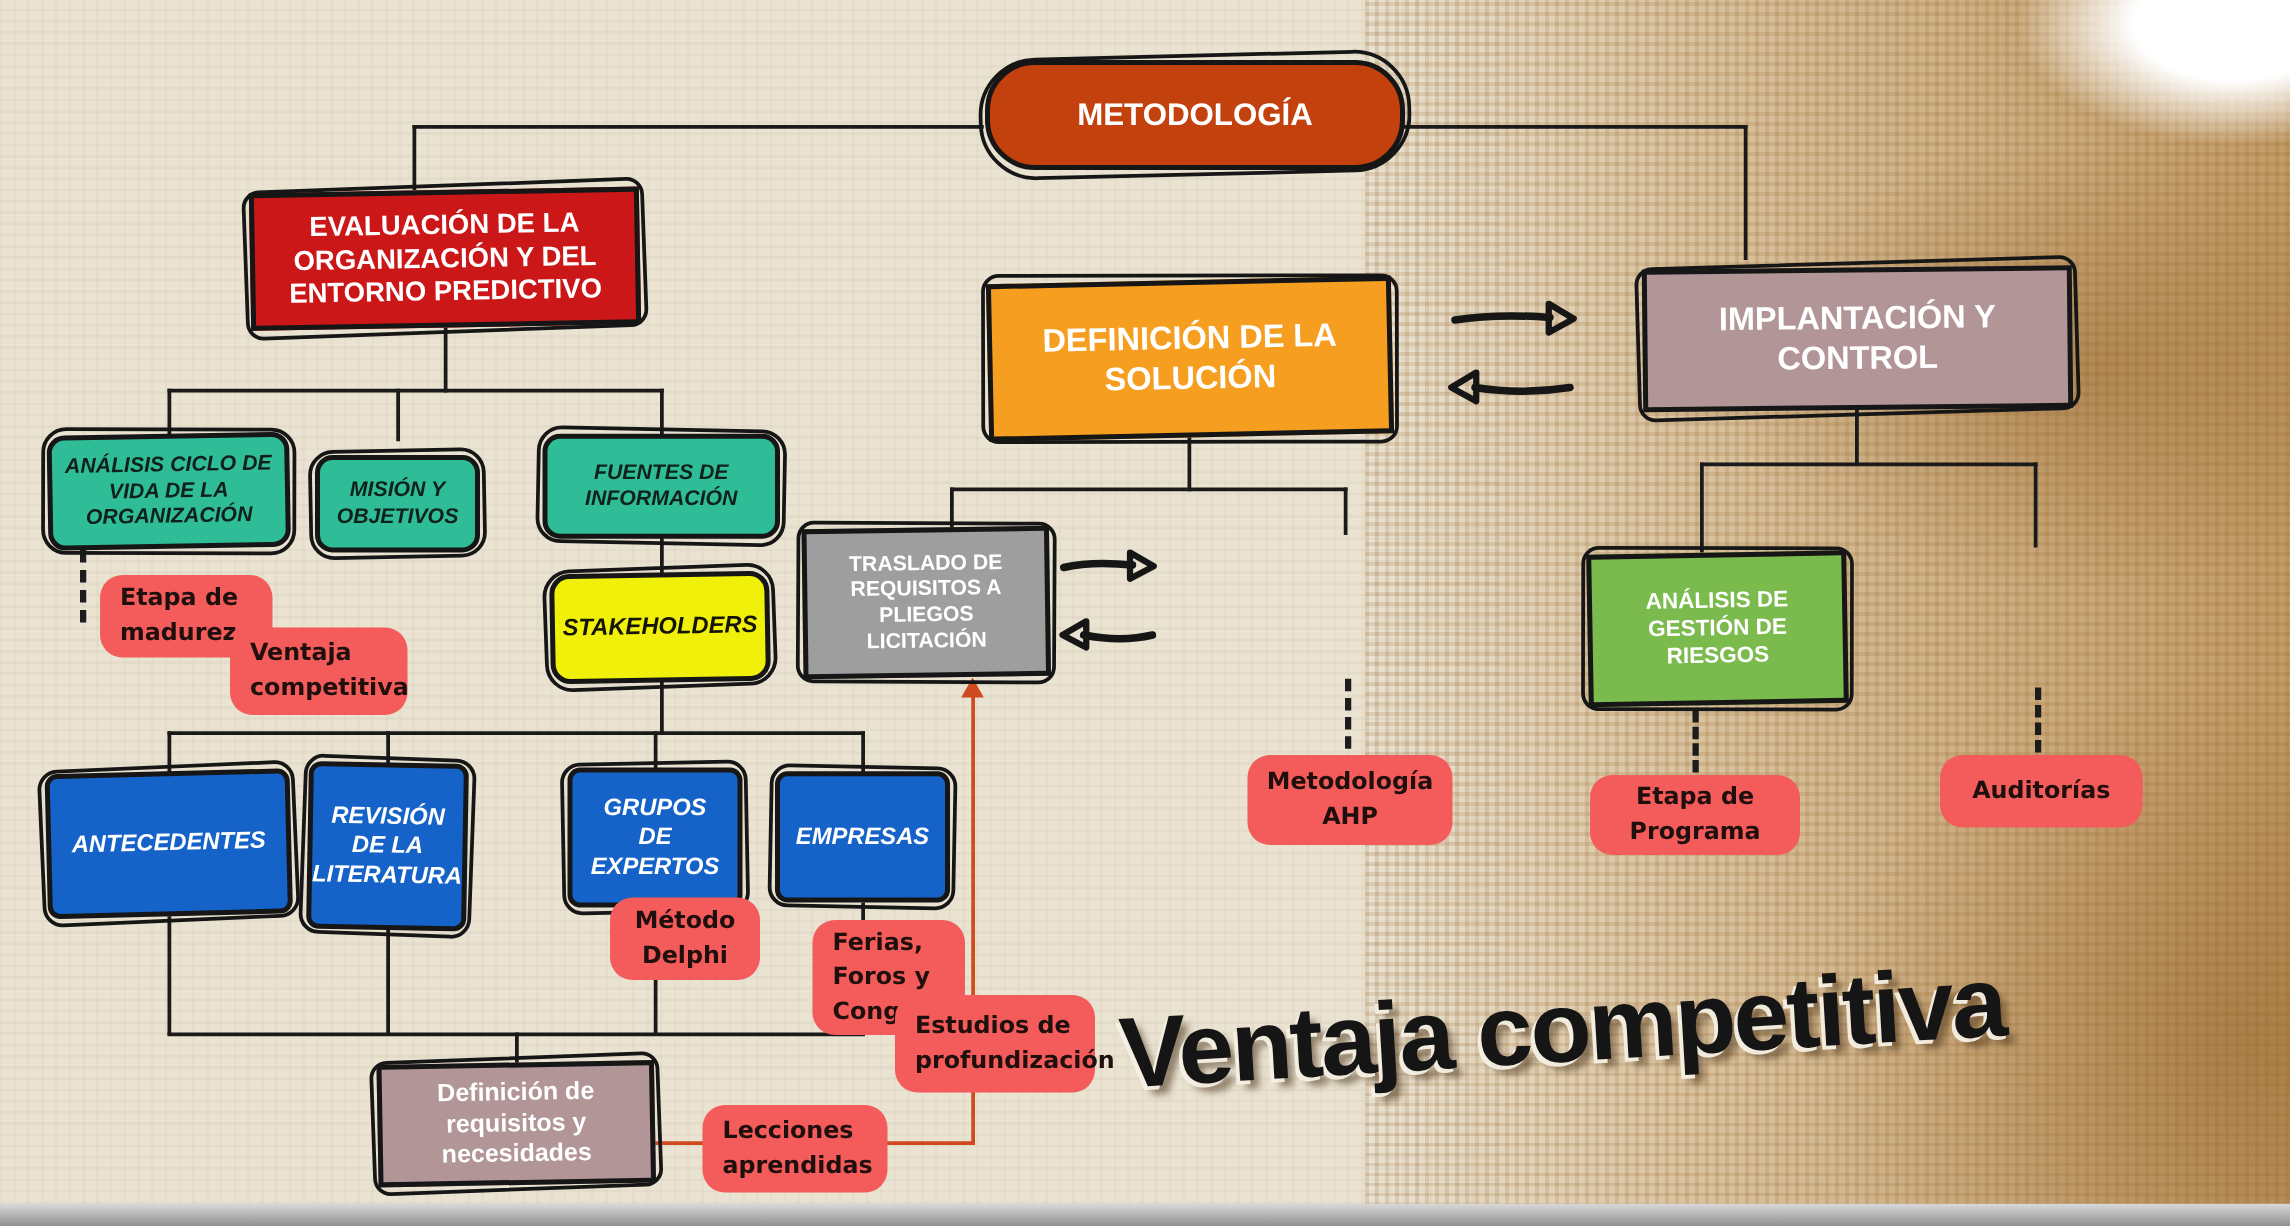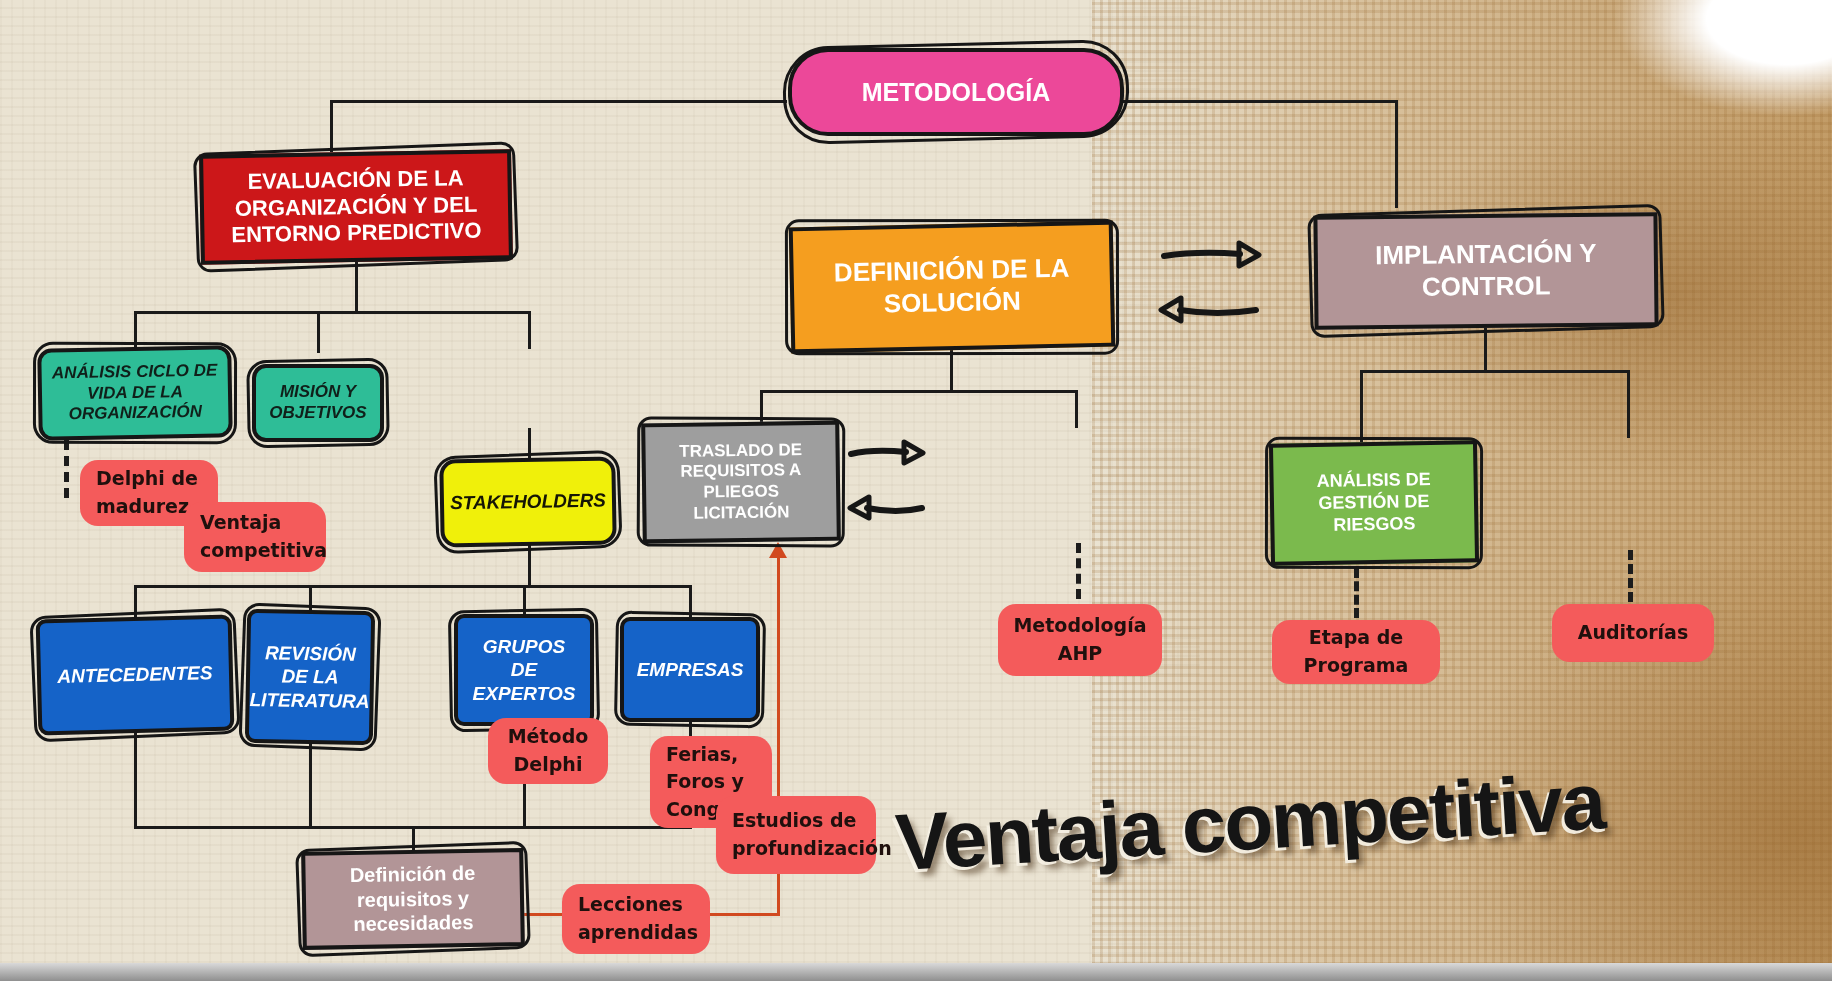--- a/index.html
+++ b/index.html
@@ -40,21 +40,21 @@
     text-align:center;padding:6px 10px;
     color:#fff;font-weight:bold;line-height:1.22;
   }
   .node::after{
     content:"";position:absolute;inset:-9px;border:3px solid #161616;
     border-radius:14px;pointer-events:none;
   }
   .r-tilt::after{transform:rotate(-1.1deg);}
   .l-tilt::after{transform:rotate(1.1deg);}
   
-  .purple{background:#ec4899;border-radius:40px;}
+  .purple{background:#c2410c;border-radius:40px;}
   .purple::after{border-radius:46px;transform:rotate(-1.4deg);}
   .red{background:#cc1719;}
   .teal{background:#2ebd97;color:#10201a;font-style:italic;border-radius:14px;}
   .teal::after{border-radius:20px;}
   .yellow{background:#f0f00a;color:#151505;font-style:italic;border-radius:16px;}
   .yellow::after{border-radius:22px;}
   .orange{background:#f59e1f;}
   .mauve{background:#b29597;}
   .gray{background:#9e9e9e;}
   .green{background:#7bba4d;}
@@ -168,20 +168,23 @@
   <div class="node red r-tilt" style="left:200px;top:152px;width:312px;height:110px;font-size:22px;transform:rotate(-1deg);">
     <span>EVALUACIÓN DE LA ORGANIZACIÓN Y DEL ENTORNO PREDICTIVO</span>
   </div>
 
   <div class="node teal l-tilt" style="left:38px;top:347px;width:194px;height:92px;font-size:17px;transform:rotate(-1deg);">
     <span>ANÁLISIS CICLO DE VIDA DE LA ORGANIZACIÓN</span>
   </div>
   <div class="node teal r-tilt" style="left:252px;top:352px;width:132px;height:78px;font-size:17px;margin-top:12px;">
     <span>MISIÓN Y OBJETIVOS</span>
   </div>
+  <div class="node teal l-tilt" style="left:434px;top:347px;width:190px;height:84px;font-size:17px;">
+    <span>FUENTES DE INFORMACIÓN</span>
+  </div>
 
   <div class="node yellow r-tilt" style="left:440px;top:458px;width:176px;height:88px;font-size:19px;transform:rotate(-1deg);">
     <span>STAKEHOLDERS</span>
   </div>
 
   <div class="node orange l-tilt" style="left:790px;top:224px;width:324px;height:126px;font-size:26px;transform:rotate(-1.2deg);">
     <span>DEFINICIÓN DE LA SOLUCIÓN</span>
   </div>
 
   <div class="node mauve r-tilt" style="left:1314px;top:214px;width:344px;height:114px;font-size:26px;transform:rotate(-0.6deg);">
@@ -207,21 +210,21 @@
   </div>
   <div class="node blue l-tilt" style="left:620px;top:617px;width:140px;height:105px;font-size:19px;">
     <span>EMPRESAS</span>
   </div>
 
   <div class="node mauve r-tilt" style="left:302px;top:850px;width:222px;height:98px;font-size:20px;transform:rotate(-1deg);">
     <span>Definición de requisitos y necesidades</span>
   </div>
 
   <div class="note" style="left:80px;top:460px;width:138px;height:66px;">
-    <span>Delphi de madurez</span>
+    <span>Etapa de madurez</span>
   </div>
   <div class="note" style="left:184px;top:502px;width:142px;height:70px;">
     <span>Ventaja competitiva</span>
   </div>
   <div class="note center" style="left:488px;top:718px;width:120px;height:66px;">
     <span>Método Delphi</span>
   </div>
   <div class="note" style="left:650px;top:736px;width:122px;height:92px;">
     <span>Ferias, Foros y Congresos</span>
   </div>

